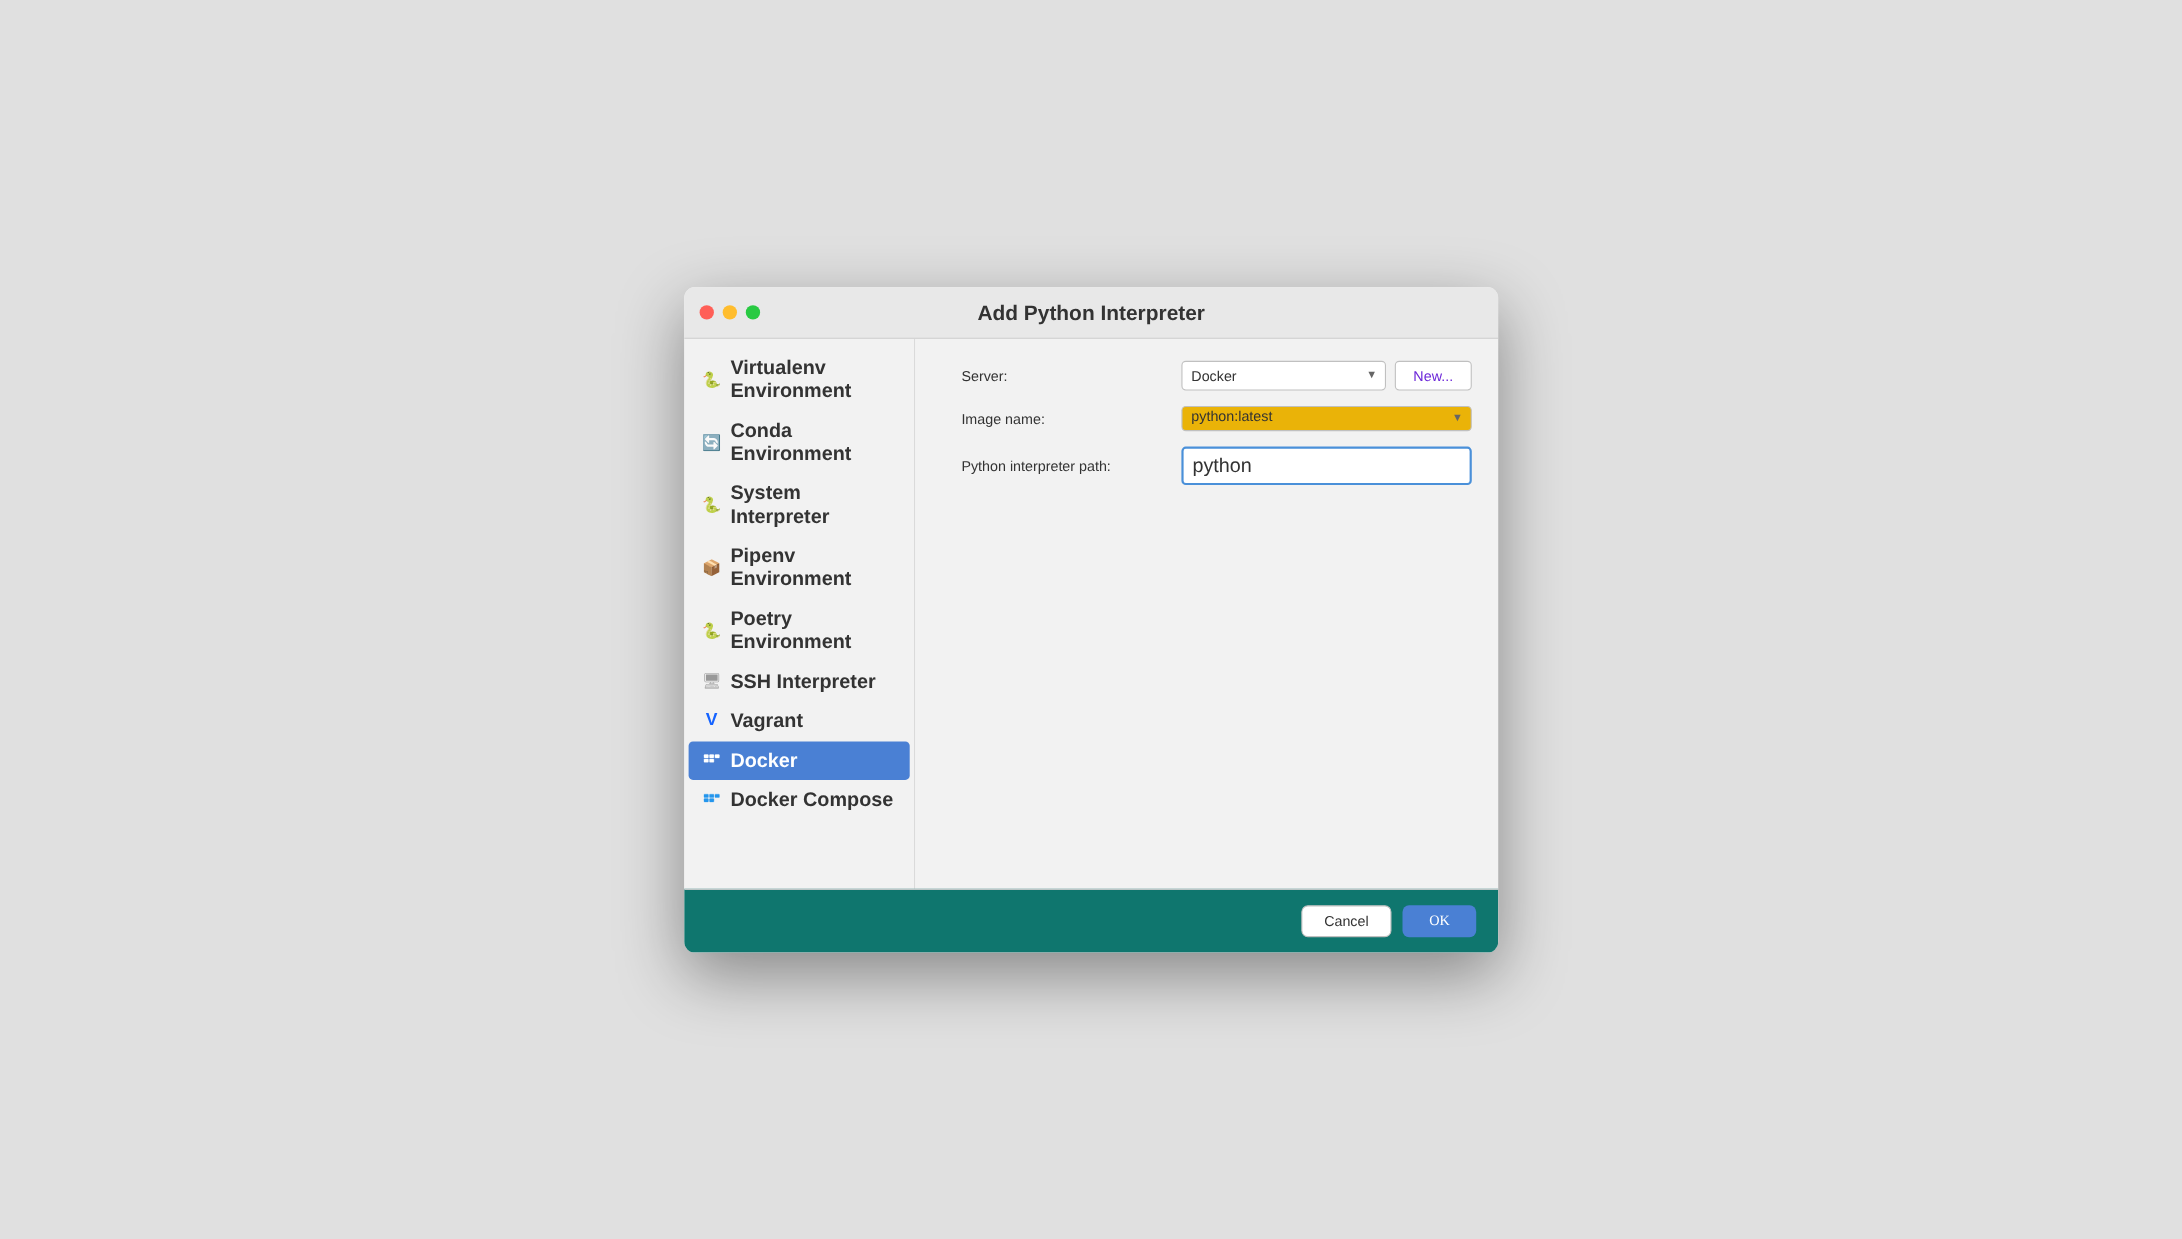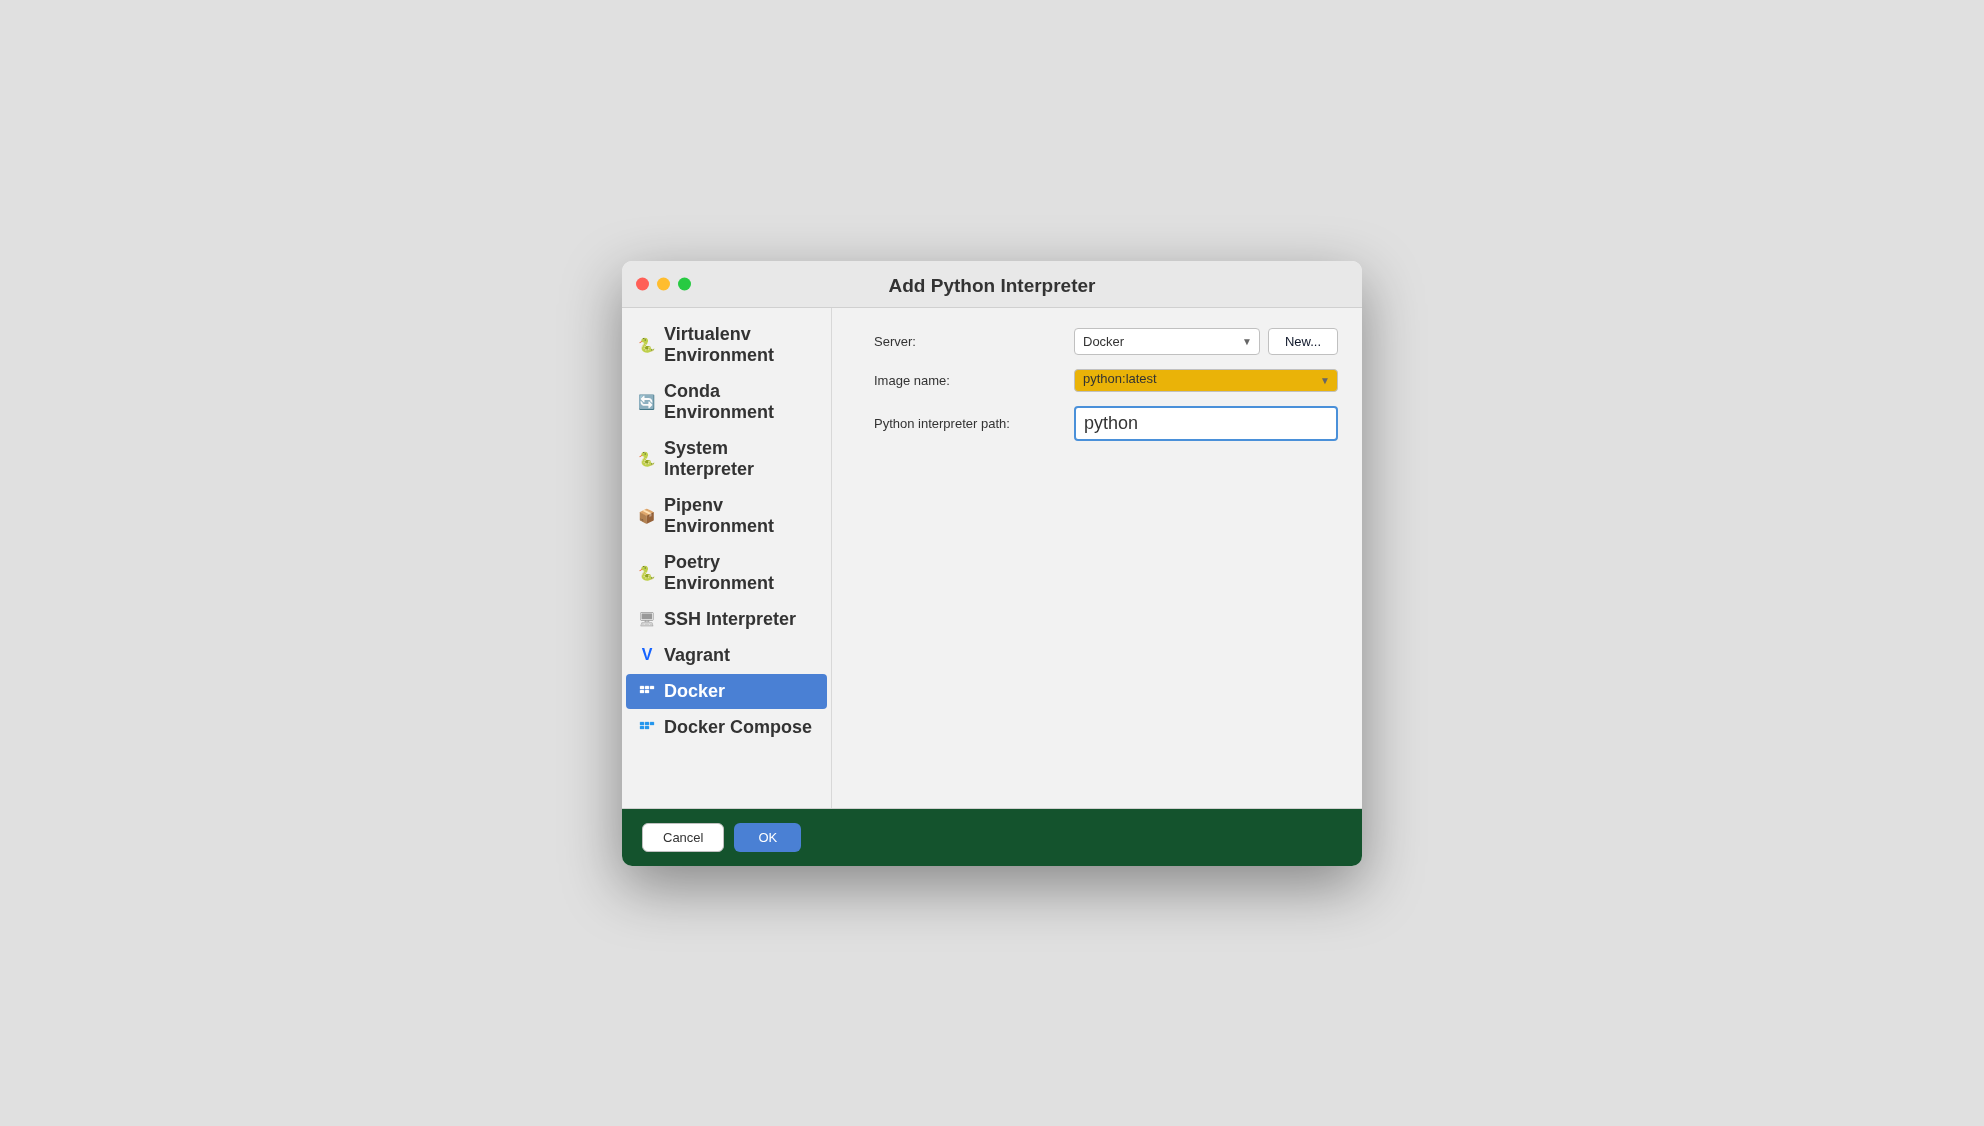--- a/index.html
+++ b/index.html
@@ -174,21 +174,21 @@
       font-size: 10px;
     }
 
     .btn-new {
       padding: 5px 16px;
       font-size: 13px;
       border: 1px solid #c0c0c0;
       border-radius: 4px;
       background: white;
       cursor: pointer;
-      color: #0f172a;
+      color: #6d28d9;
       white-space: nowrap;
     }
 
     .image-name-wrapper {
       flex: 1;
       position: relative;
     }
 
     .image-name-field {
       width: 100%;
@@ -216,25 +216,25 @@
       font-size: 18px;
       border: 2px solid #4a90d9;
       border-radius: 4px;
       background: white;
       color: #333;
       outline: none;
     }
 
     .dialog-footer {
       display: flex;
-      justify-content: flex-start;
+      justify-content: flex-end;
       gap: 10px;
       padding: 14px 20px;
       border-top: 1px solid #d0d0d0;
-      background: #14532d;
+      background: #0f766e;
     }
 
     .btn-cancel {
       padding: 6px 20px;
       font-size: 13px;
       border: 1px solid #c0c0c0;
       border-radius: 6px;
       background: white;
       cursor: pointer;
       color: #333;
@@ -242,20 +242,21 @@
 
     .btn-ok {
       padding: 6px 24px;
       font-size: 13px;
       border: none;
       border-radius: 6px;
       background: #4a80d4;
       cursor: pointer;
       color: white;
       font-weight: 500;
+      font-family: Liberation Serif, serif;
     }
 
     
     .icon-virtualenv { color: #f0a830; }
     .icon-conda { color: #4db8a0; }
     .icon-system { color: #f0a830; }
     .icon-pipenv { color: #888; }
     .icon-poetry { color: #f0a830; }
     .icon-ssh { color: #999; }
     .icon-vagrant { color: #1563ff; font-weight: bold; font-size: 16px; }

